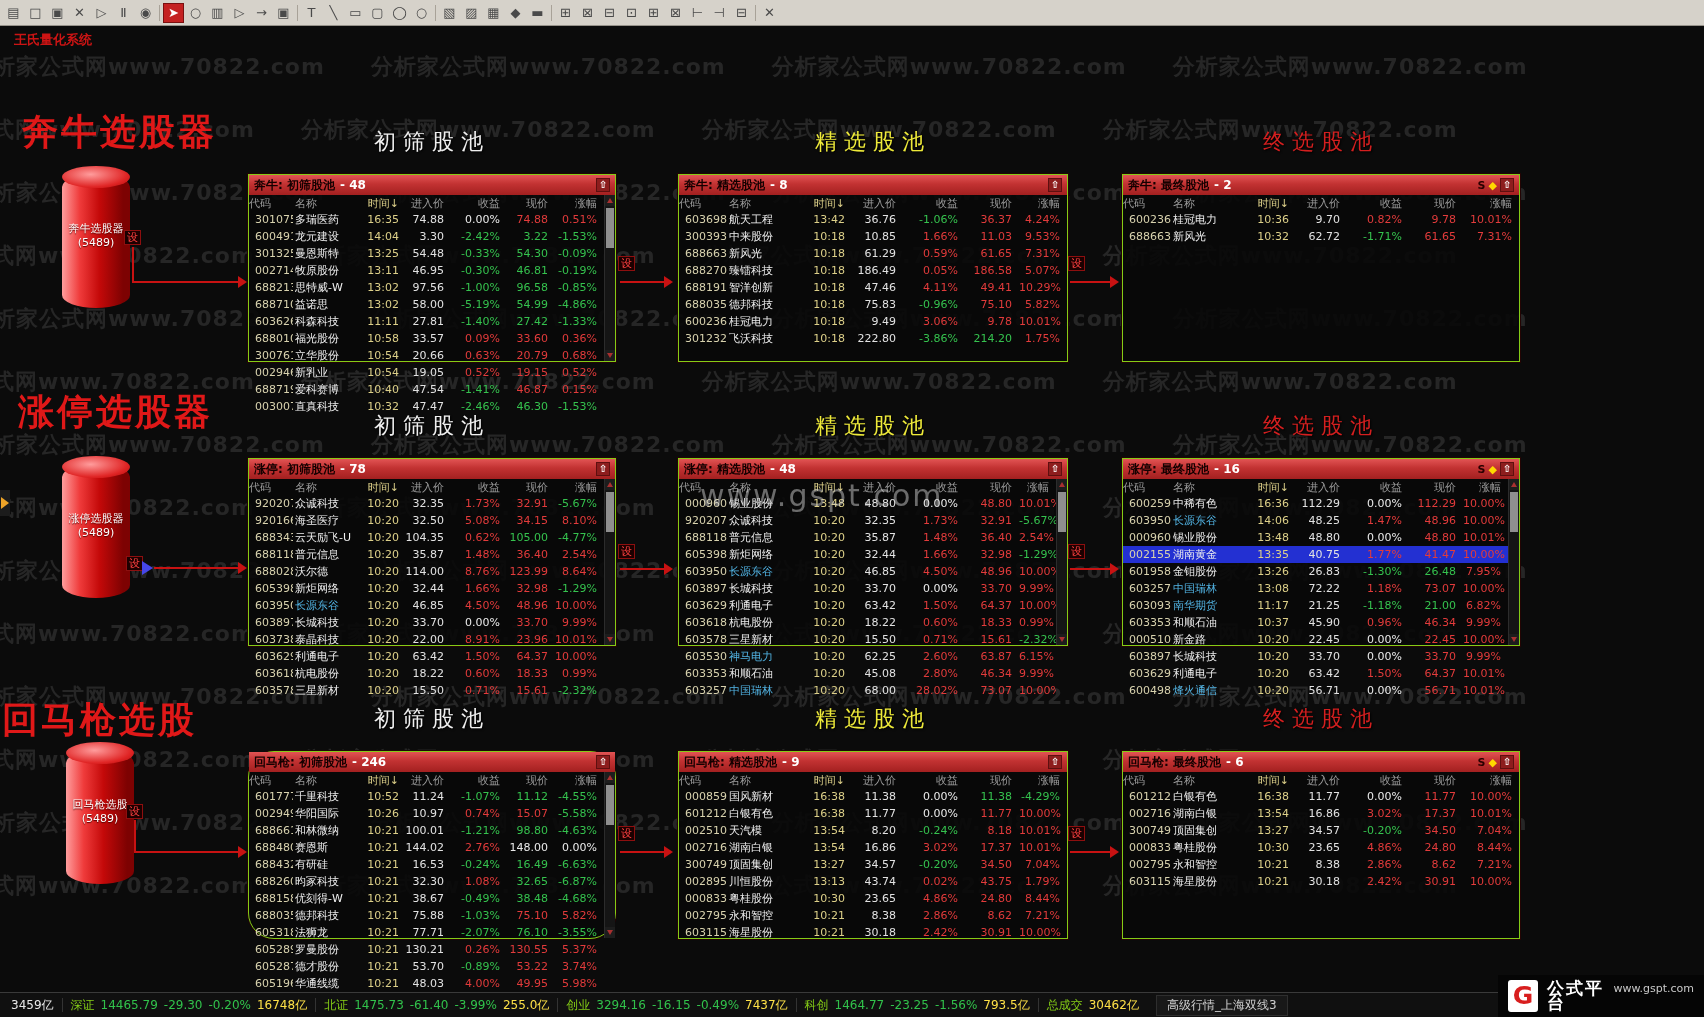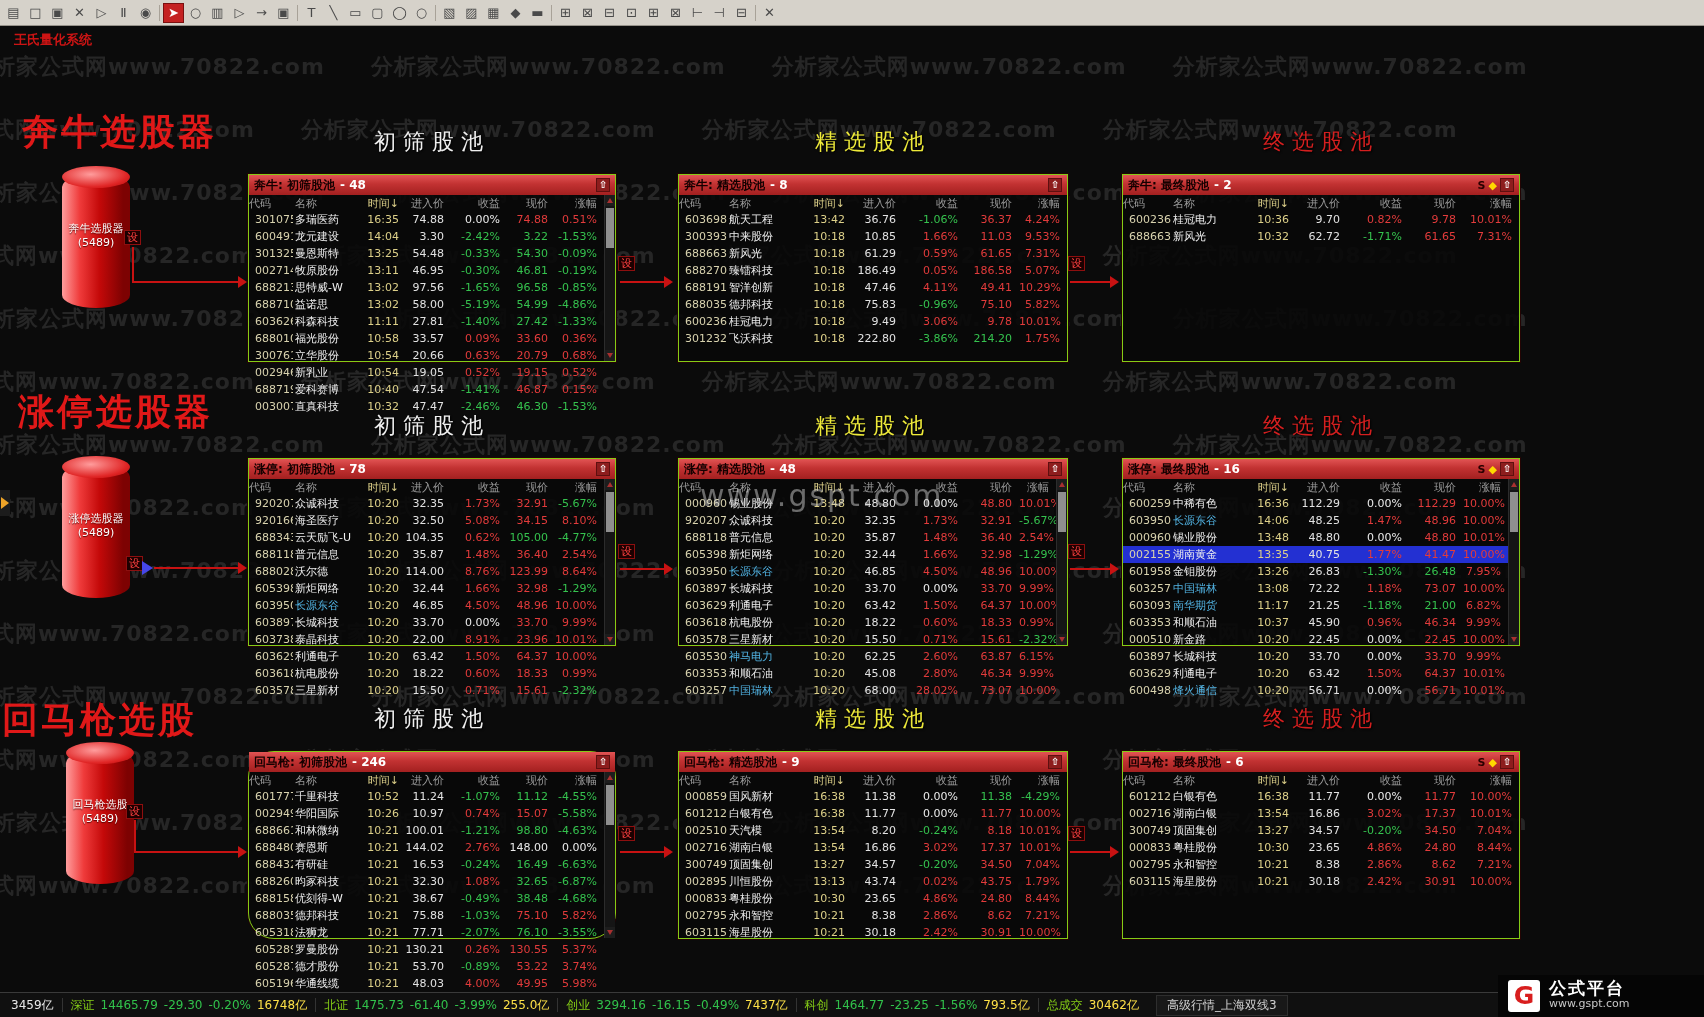--- a/index.html
+++ b/index.html
@@ -98,21 +98,21 @@
   .s-val{color:#31c24b;margin:0 3px;}
   .s-amt{color:#fde047;margin:0 3px;}
   .s-txt{color:#e8e8e8;margin:0 3px;}
   .ssep{width:1px;height:14px;background:#333;margin:0 5px;}
   .s-feed{color:#cfcfcf;border:1px solid #2e2e2e;background:#181818;padding:1px 10px;margin-left:14px;}
 
   .logo{position:absolute;right:0;bottom:0;width:206px;height:42px;background:#050505;
     display:flex;align-items:center;gap:9px;padding:0 10px;z-index:10;}
   .gbox{width:32px;height:32px;background:#ffffff;display:flex;align-items:center;justify-content:center;border-radius:3px;}
   .gg{color:#d81e1e;font-size:25px;font-weight:bold;line-height:30px;}
-  .ltxt{display:flex;flex-direction:column;line-height:15px;}
+  .ltxt{display:flex;flex-direction:row;line-height:15px;}
   .lname{color:#ffffff;font-size:17px;font-weight:bold;letter-spacing:2px;}
   .lurl{color:#c9c9c9;font-size:11px;}
 </style>
 </head>
 <body>
 
 <div class="screen">
   <div class="toolbar" id="toolbar">
       <div class="ticon">▤</div>
       <div class="ticon">□</div>
@@ -289,21 +289,21 @@
           <span class="cell num ce">46.95</span>
           <span class="cell num c-g">-0.30%</span>
           <span class="cell num c-g">46.81</span>
           <span class="cell num c-g">-0.19%</span>
         </div>
         <div class="trow g-narrow">
           <span class="cell cc">688213</span>
           <span class="cell cn">思特威-W</span>
           <span class="cell ct">13:02</span>
           <span class="cell num ce">97.56</span>
-          <span class="cell num c-g">-1.65%</span>
+          <span class="cell num c-g">-1.00%</span>
           <span class="cell num c-g">96.58</span>
           <span class="cell num c-g">-0.85%</span>
         </div>
         <div class="trow g-narrow">
           <span class="cell cc">688710</span>
           <span class="cell cn">益诺思</span>
           <span class="cell ct">13:02</span>
           <span class="cell num ce">58.00</span>
           <span class="cell num c-g">-5.19%</span>
           <span class="cell num c-g">54.99</span>

